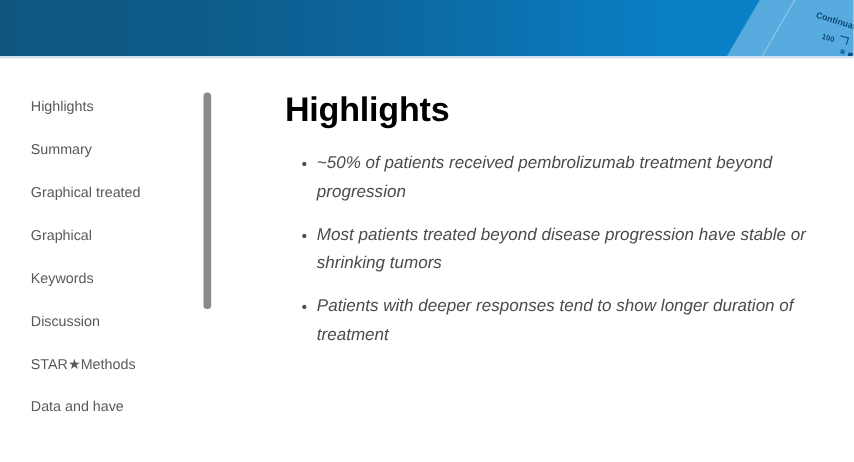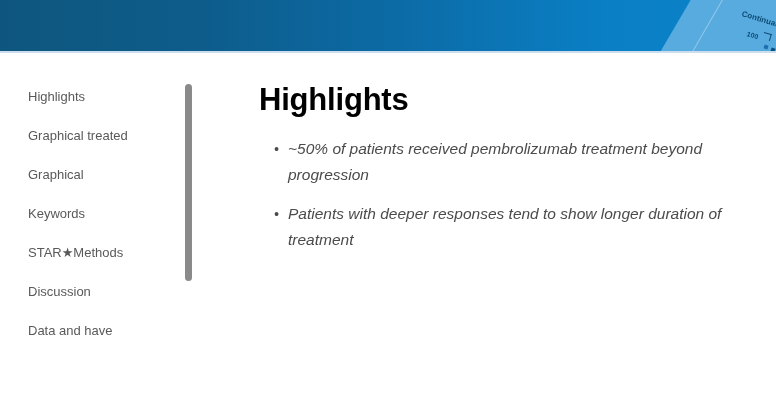--- a/index.html
+++ b/index.html
@@ -120,29 +120,31 @@
   <div class="banner-chart-label">Continuation</div>
   <div class="banner-chart-tick">100</div>
   <div class="banner-axis-corner"></div>
   <div class="banner-legend-a"></div>
   <div class="banner-legend-b"></div>
 </div>
 
 <nav class="sidebar">
   <ul>
     <li>Highlights</li>
+    <li>Summary</li>
     <li>Graphical treated</li>
     <li>Graphical</li>
     <li>Keywords</li>
+    <li>Discussion</li>
     <li>STAR★Methods</li>
-    <li>Discussion</li>
     <li>Data and have</li>
   </ul>
 </nav>
 <div class="sidebar-scrollbar"></div>
 
 <main class="main">
   <h1>Highlights</h1>
   <ul>
     <li>~50% of patients received pembrolizumab treatment beyond progression</li>
+    <li>Most patients treated beyond disease progression have stable or shrinking tumors</li>
     <li>Patients with deeper responses tend to show longer duration of treatment</li>
   </ul>
 </main>
 
 </body></html>

